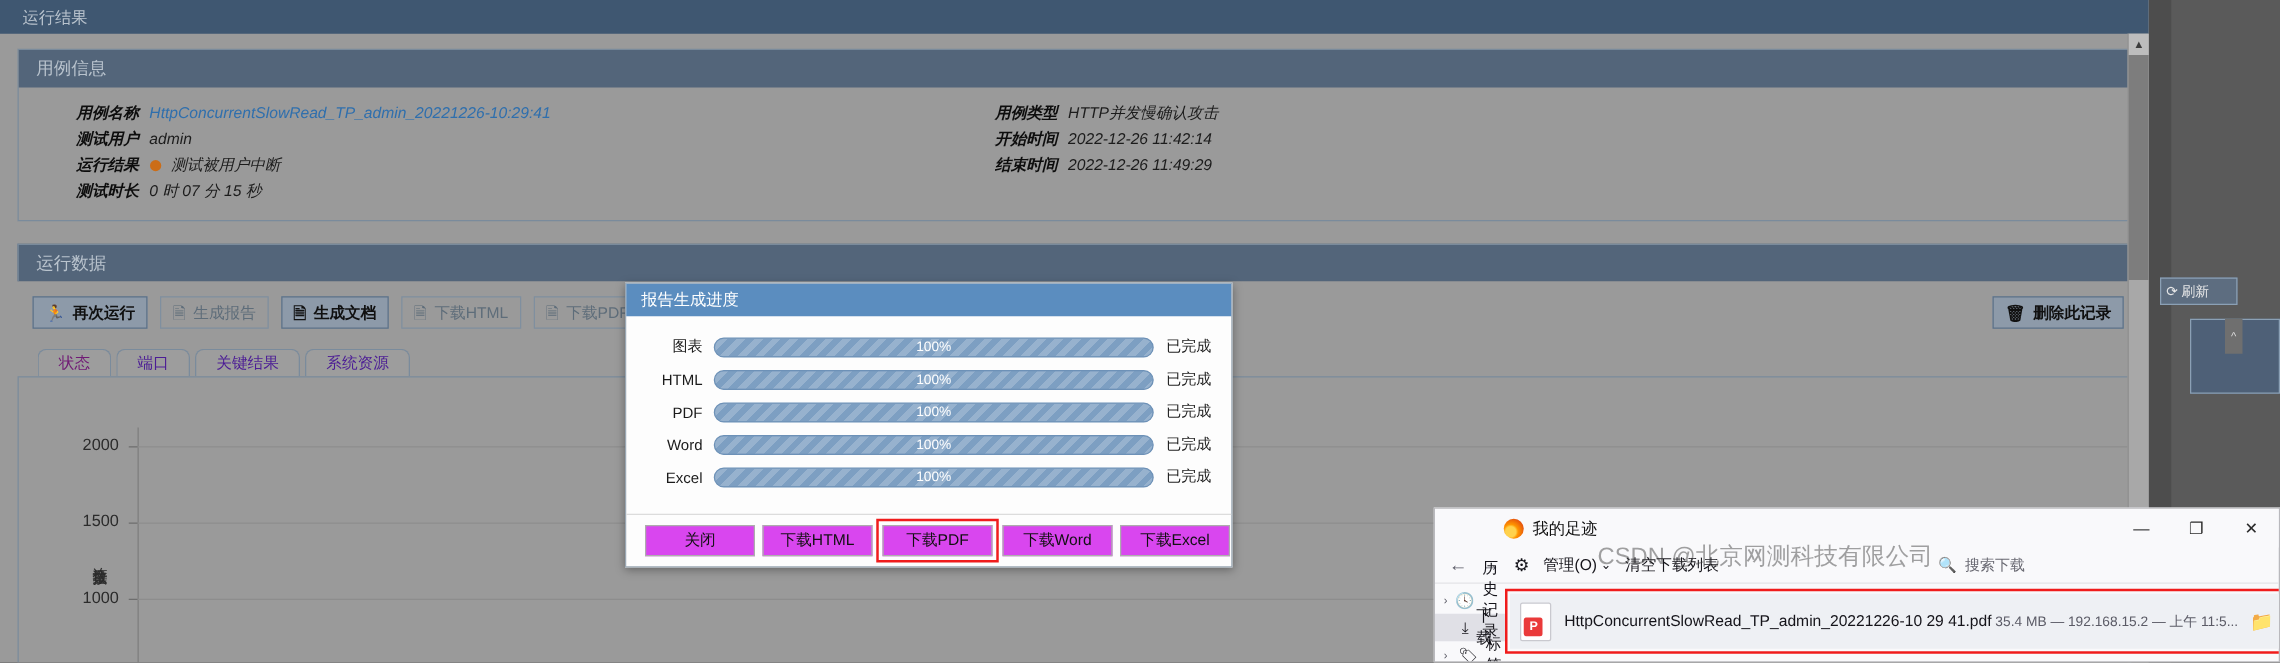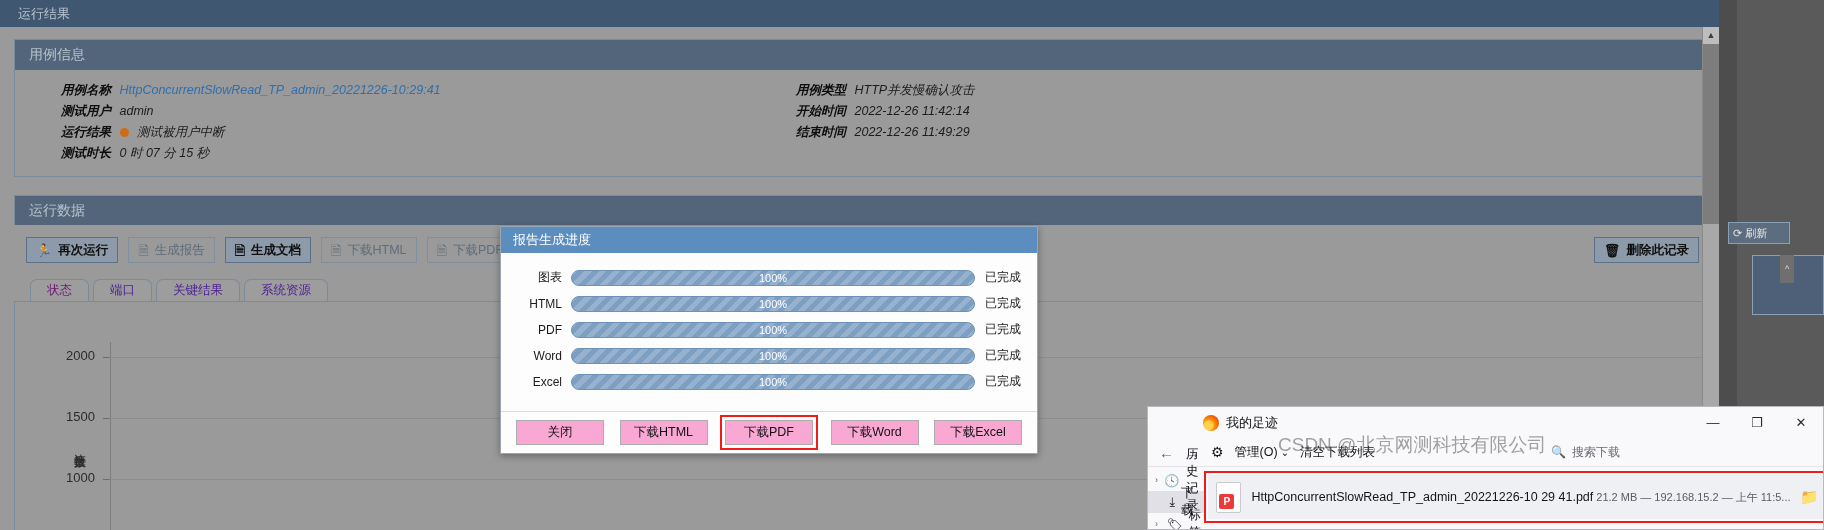--- a/index.html
+++ b/index.html
@@ -123,21 +123,21 @@
   .ytickmark {
     position:absolute; width:7px; height:1px; background:#6e6e6e; left:88px;
   }
   .ylabel {
     position:absolute; left:56px; top:142px; font-size:12px; color:#2b2b2b;
     writing-mode:vertical-rl; letter-spacing:1px;
   }
 
   
   #modal {
-    position:absolute; left:500px; top:226px; width:538px; height:228px;
+    position:absolute; left:500px; top:226px; width:486px; height:228px;
     background:#fdfdfd; border:1px solid #9aa7b3;
     box-shadow:0 2px 7px rgba(0,0,0,.35);
     z-index:40;
   }
   #modal .m-title {
     height:26px; background:#5b8dbf; color:#fff; font-size:13px;
     display:flex; align-items:center; padding-left:12px;
   }
   #modal .m-body { padding:12px 14px 4px 14px; }
   .prow { display:flex; align-items:center; height:25px; margin-bottom:1px; }
@@ -158,21 +158,21 @@
   }
   .pstate { width:48px; padding-left:10px; font-size:12px; color:#1b1b1b; }
   #modal .m-footer {
     position:absolute; bottom:0; left:0; right:0; height:42px;
     border-top:1px solid #dcdcdc;
     display:flex; align-items:center; justify-content:space-between;
     padding:0 12px;
   }
   .mbtn {
     height:25px; min-width:88px; font-size:12.5px;
-    background:#f9a8d4; border:1px solid #adadad; color:#111;
+    background:#d946ef; border:1px solid #adadad; color:#111;
     display:flex; align-items:center; justify-content:center;
   }
   .mbtn-wrap { padding:3px; }
   .mbtn-wrap.hl { border:2px solid #f01c1c; }
 
   
   #ff {
     position:absolute; left:1147px; top:406px; width:677px; height:124px;
     background:#f9f9fb; border:1px solid #b9b9bd;
     z-index:60; overflow:hidden;
@@ -508,21 +508,21 @@
         <span>标签</span>
       </div>
     </div>
 
     <div class="ff-dl-wrap">
       <div class="ff-dl-hl">
         <div class="ff-dl-item">
           <div class="pdf-icon"></div>
           <div class="ff-dl-texts">
             <div class="ff-dl-name">HttpConcurrentSlowRead_TP_admin_20221226-10 29 41.pdf</div>
-            <div class="ff-dl-meta">21.2 MB — 192.168.15.2 — 上午 11:5...</div>
+            <div class="ff-dl-meta">35.4 MB — 192.168.15.2 — 上午 11:5...</div>
           </div>
           <div class="ff-folder">📁</div>
         </div>
       </div>
     </div>
   </div>
 </div>
 
 <div class="watermark">CSDN @北京网测科技有限公司</div>
 

